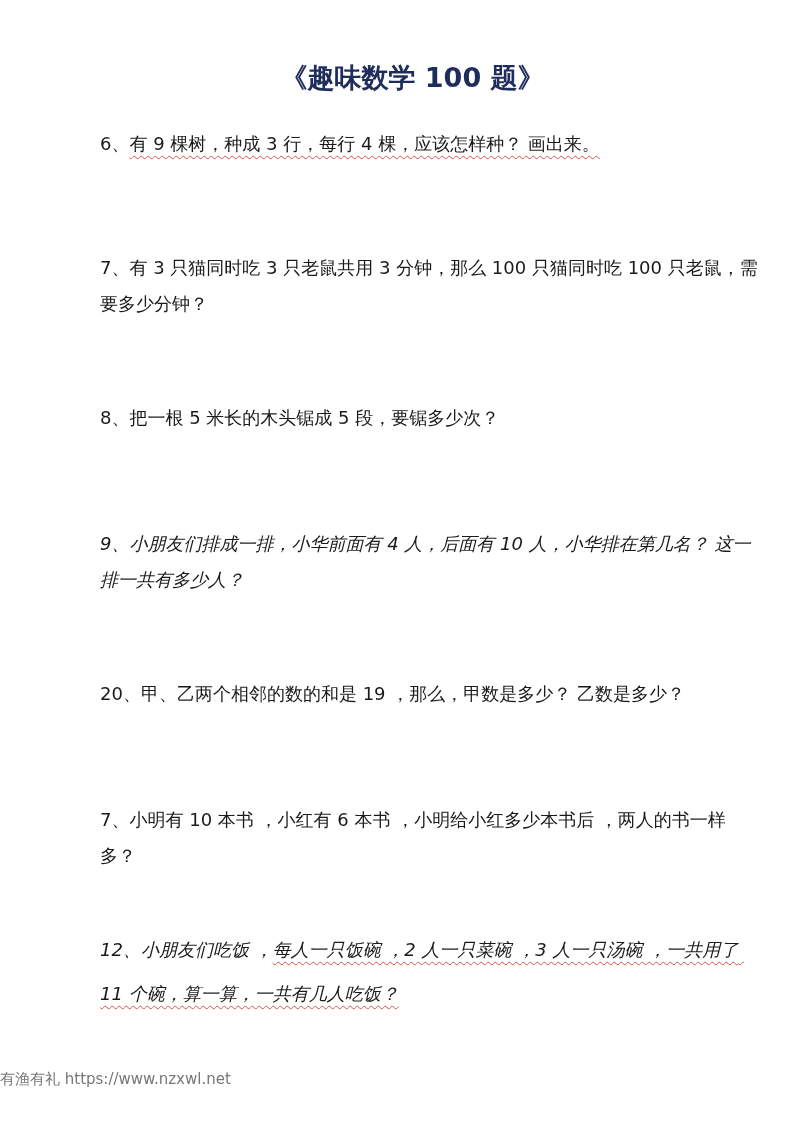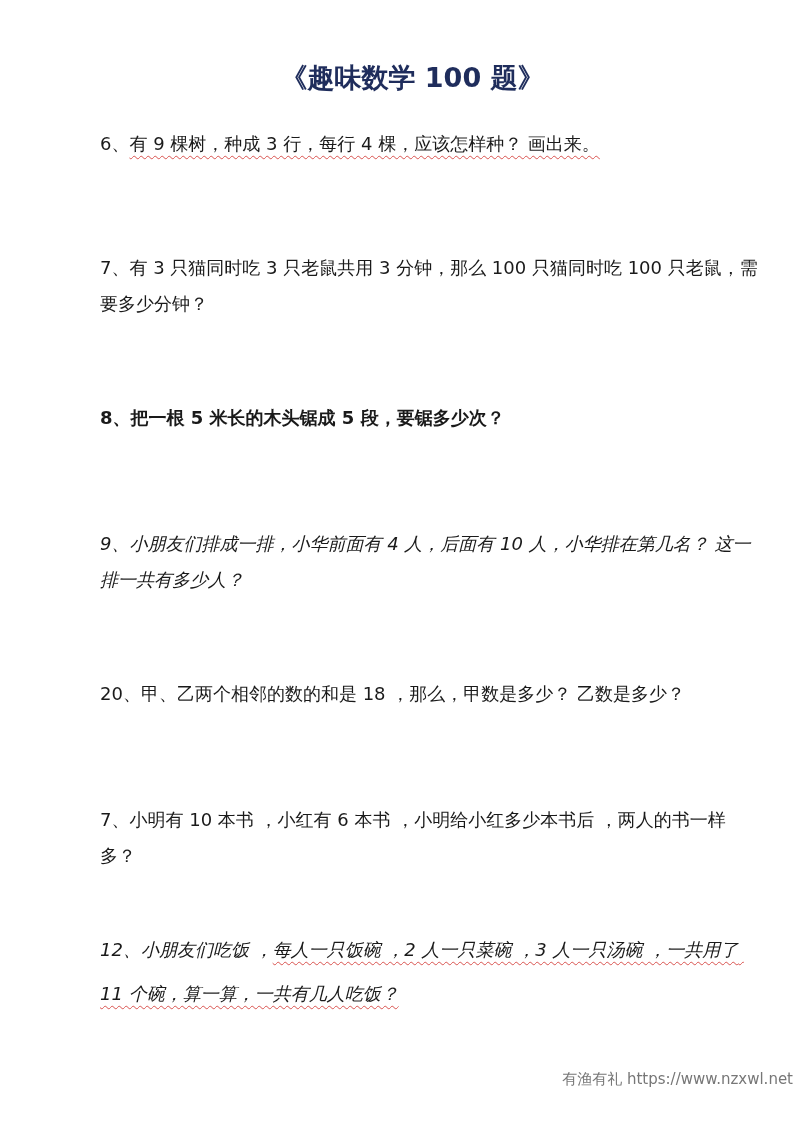--- a/index.html
+++ b/index.html
@@ -42,37 +42,37 @@
       text-decoration-style: wavy;
       text-decoration-color: #d9534f;
       text-decoration-thickness: 1px;
       text-underline-offset: 5px;
     }
     .footer {
       position: absolute;
       left: 0;
       top: 1070px;
       width: 793px;
-      text-align: right;
+      text-align: left;
       font-size: 15px;
       color: #777777;
     }
   </style>
 </head>
 <body>
 
 <h1 class="title">《趣味数学 100 题》</h1>
 
 <p class="question" style="top:110px;"><span>6、</span><span class="squiggle">有 9 棵树，种成 3 行，每行 4 棵，应该怎样种？ 画出来。</span></p>
 
 <p class="question" style="top:234px;"><span>7、</span><span>有 3 只猫同时吃 3 只老鼠共用 3 分钟，那么 100 只猫同时吃 100 只老鼠，需要多少分钟？</span></p>
 
-<p class="question" style="top:384px;font-weight:bold;"><span>8、</span><span>把一根 5 米长的木头锯成 5 段，要锯多少次？</span></p>
+<p class="question" style="top:384px;"><span>8、</span><span>把一根 5 米长的木头锯成 5 段，要锯多少次？</span></p>
 
 <p class="question" style="top:510px;font-style:italic;"><span>9、</span><span>小朋友们排成一排，小华前面有 4 人，后面有 10 人，小华排在第几名？ 这一排一共有多少人？</span></p>
 
-<p class="question" style="top:660px;"><span>20、</span><span>甲、乙两个相邻的数的和是 18 ，那么，甲数是多少？ 乙数是多少？</span></p>
+<p class="question" style="top:660px;"><span>20、</span><span>甲、乙两个相邻的数的和是 19 ，那么，甲数是多少？ 乙数是多少？</span></p>
 
 <p class="question" style="top:786px;"><span>7、</span><span>小明有 10 本书 ，小红有 6 本书 ，小明给小红多少本书后 ，两人的书一样多？</span></p>
 
 <p class="question q12" style="top:912px;font-style:italic;"><span>12、</span><span>小朋友们吃饭 ，</span><span class="squiggle">每人一只饭碗 ，2 人一只菜碗 ，3 人一只汤碗 ，一共用了 11 个碗，算一算，一共有几人吃饭？</span></p>
 
 <div class="footer">有渔有礼 https://www.nzxwl.net</div>
 
 </body></html>

